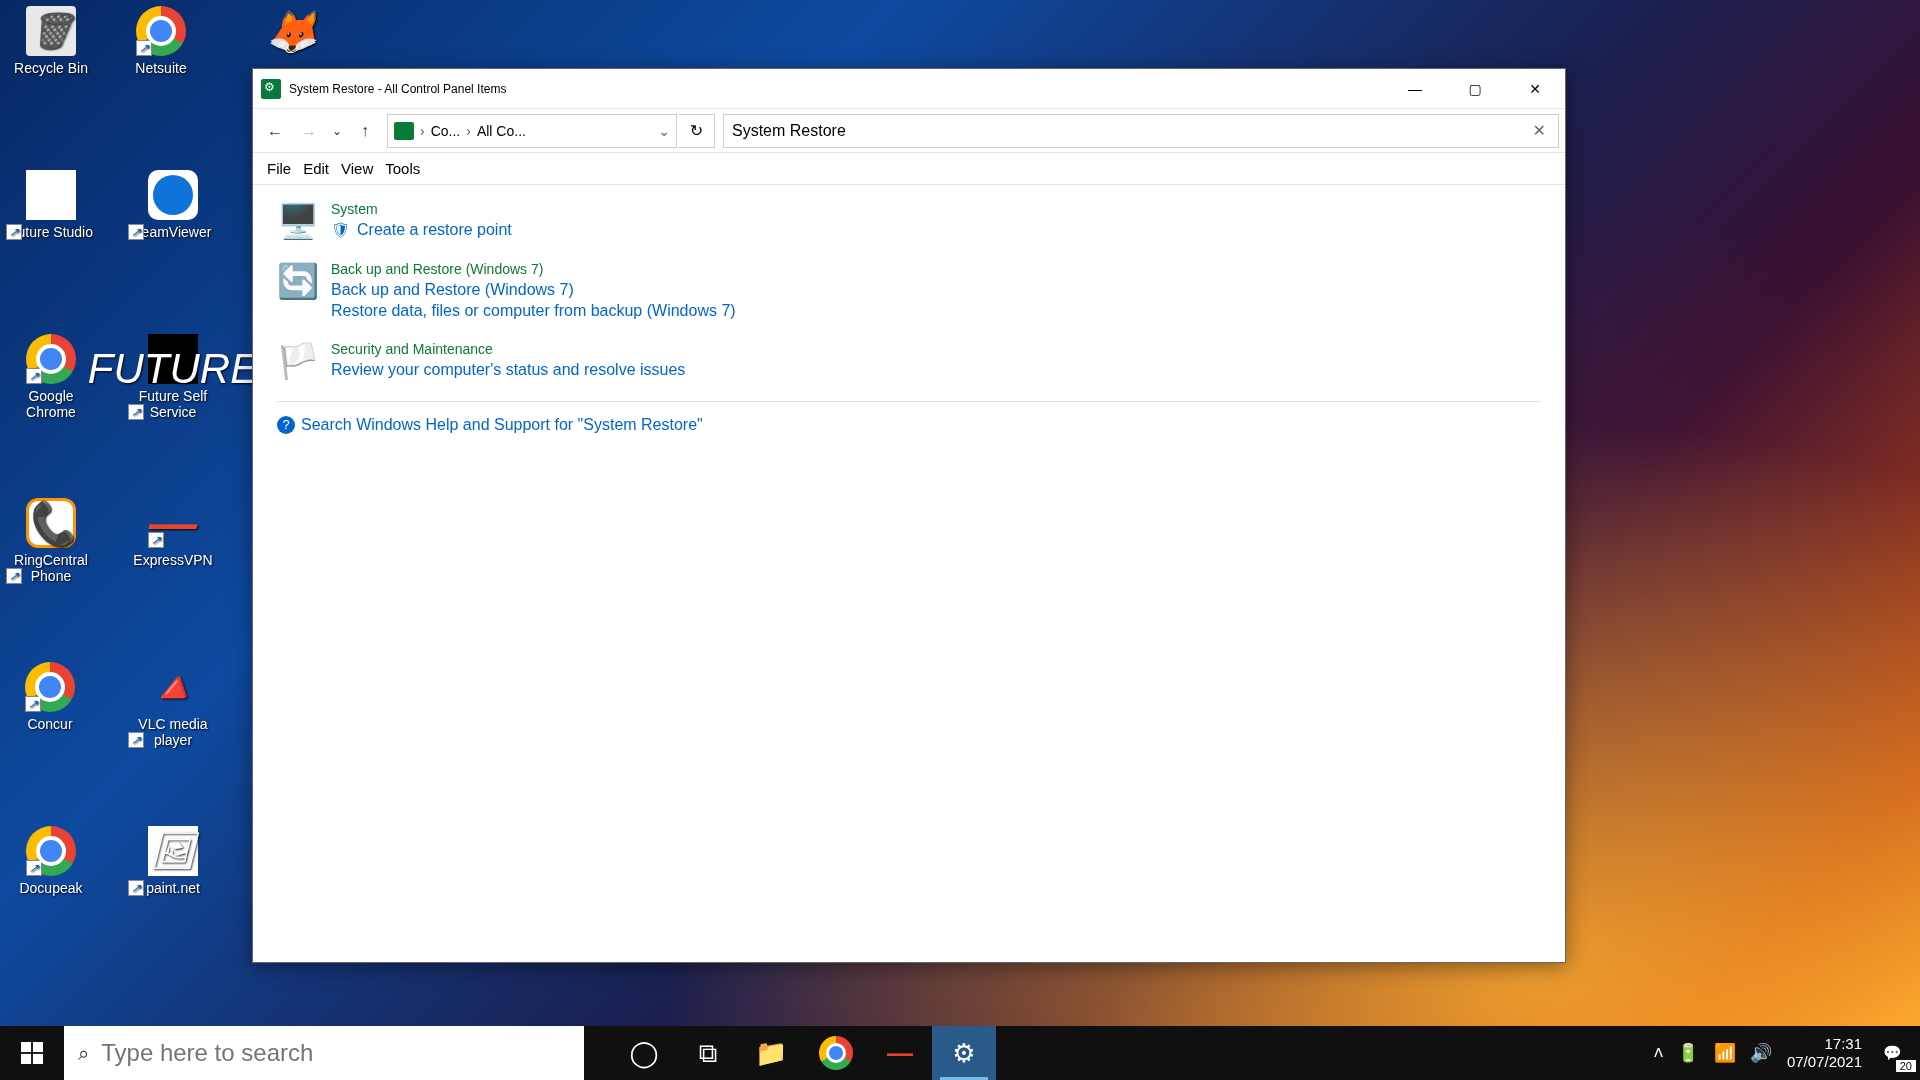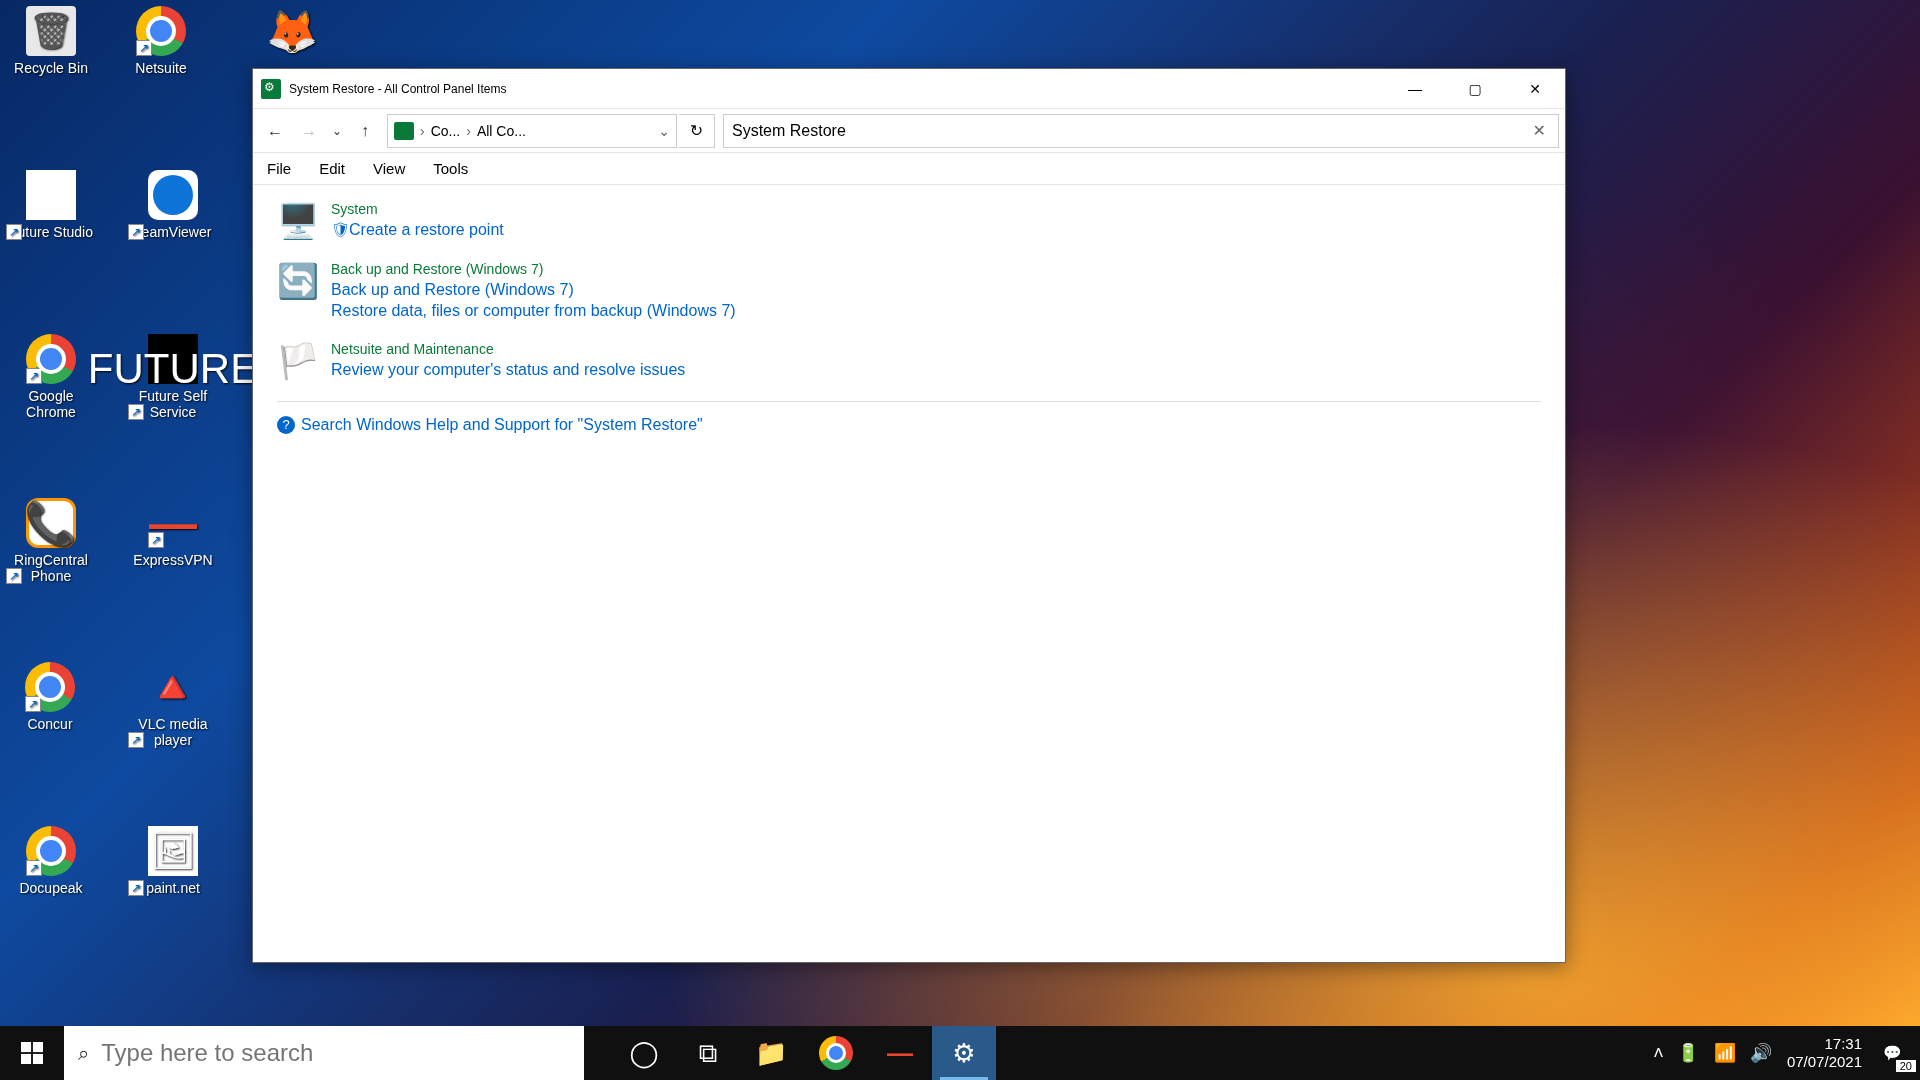--- a/index.html
+++ b/index.html
@@ -23,20 +23,21 @@
 .desk-icon {
   position:absolute; width:90px; text-align:center;
   color:#fff; font-size:14px;
   text-shadow: 1px 1px 2px rgba(0,0,0,.9);
   cursor:pointer;
 }
 .desk-icon .ic {
   width:50px; height:50px; margin:0 auto 4px;
   display:flex; align-items:center; justify-content:center;
   font-size:42px;
+  font-style:italic;
 }
 .ic-bin { background:#e8e8e8; border-radius:4px; position:relative; }
 .ic-bin::before { content:"🗑"; color:#555; font-size:36px; }
 .ic-chrome { position:relative; }
 .ic-chrome::before {
   content:""; position:absolute; width:50px; height:50px; border-radius:50%;
   background: conic-gradient(#ea4335 0 120deg, #34a853 120deg 240deg, #fbbc05 240deg 360deg);
 }
 .ic-chrome::after {
   content:""; position:absolute; width:22px; height:22px; border-radius:50%;
@@ -97,31 +98,31 @@
 .addr .chev { color:#666; }
 .refresh { width:36px; height:34px; border:1px solid #ccc; border-left:none; display:flex; align-items:center; justify-content:center; }
 .searchbox {
   flex:1; height:34px; border:1px solid #ccc; margin-left:6px;
   display:flex; align-items:center; padding:0 8px;
 }
 .searchbox input { flex:1; border:none; outline:none; font-size:16px; }
 .searchbox .clear { color:#666; cursor:pointer; padding:0 4px; }
 
 .menubar {
-  height:32px; display:flex; align-items:center; padding:0 8px; gap:16px;
+  height:32px; display:flex; align-items:center; padding:0 8px; gap:0;
   font-size:15px; border-bottom:1px solid #e5e5e5;
 }
 .menubar span { padding:4px 6px; }
 
 .content { flex:1; padding:16px 24px; overflow:auto; }
 .result-group { display:flex; margin-bottom:18px; gap:12px; }
 .result-icon { width:42px; height:42px; flex-shrink:0; font-size:34px; }
 .result-body { }
 .result-title { color:#0a7a3a; font-size:14px; margin-bottom:4px; cursor:pointer; }
-.result-link { color:#0066cc; font-size:16px; margin-bottom:3px; cursor:pointer; display:flex; align-items:flex-start; gap:0; }
+.result-link { color:#0066cc; font-size:16px; margin-bottom:3px; cursor:pointer; display:flex; align-items:flex-start; gap:8px; }
 .shield { width:18px; height:18px; display:inline-block; }
 .shield::before { content:"🛡"; font-size:15px; }
 hr.sep { border:none; border-top:1px solid #e0e0e0; margin:8px 0 14px; }
 .helplink { color:#0066cc; font-size:16px; display:flex; align-items:center; gap:6px; cursor:pointer; }
 .helpicon { width:18px; height:18px; border-radius:50%; background:#0066cc; color:#fff; font-size:13px; text-align:center; line-height:18px; }
 
 
 .taskbar {
   position:absolute; bottom:0; left:0; width:100%; height:54px;
   background:#101010; display:flex; align-items:center; color:#fff;
@@ -302,21 +303,21 @@
           </div>
         <div class="result-link">
             <span>Restore data, files or computer from backup (Windows 7)</span>
           </div>
       </div>
     </div>
 
     <div class="result-group">
       <div class="result-icon">🏳️</div>
       <div class="result-body">
-        <div class="result-title">Netsuite and Maintenance</div>
+        <div class="result-title">Security and Maintenance</div>
         <div class="result-link">
             <span>Review your computer's status and resolve issues</span>
           </div>
       </div>
     </div>
 
     <hr class="sep">
 
     <div class="helplink">
       <span class="helpicon">?</span>

